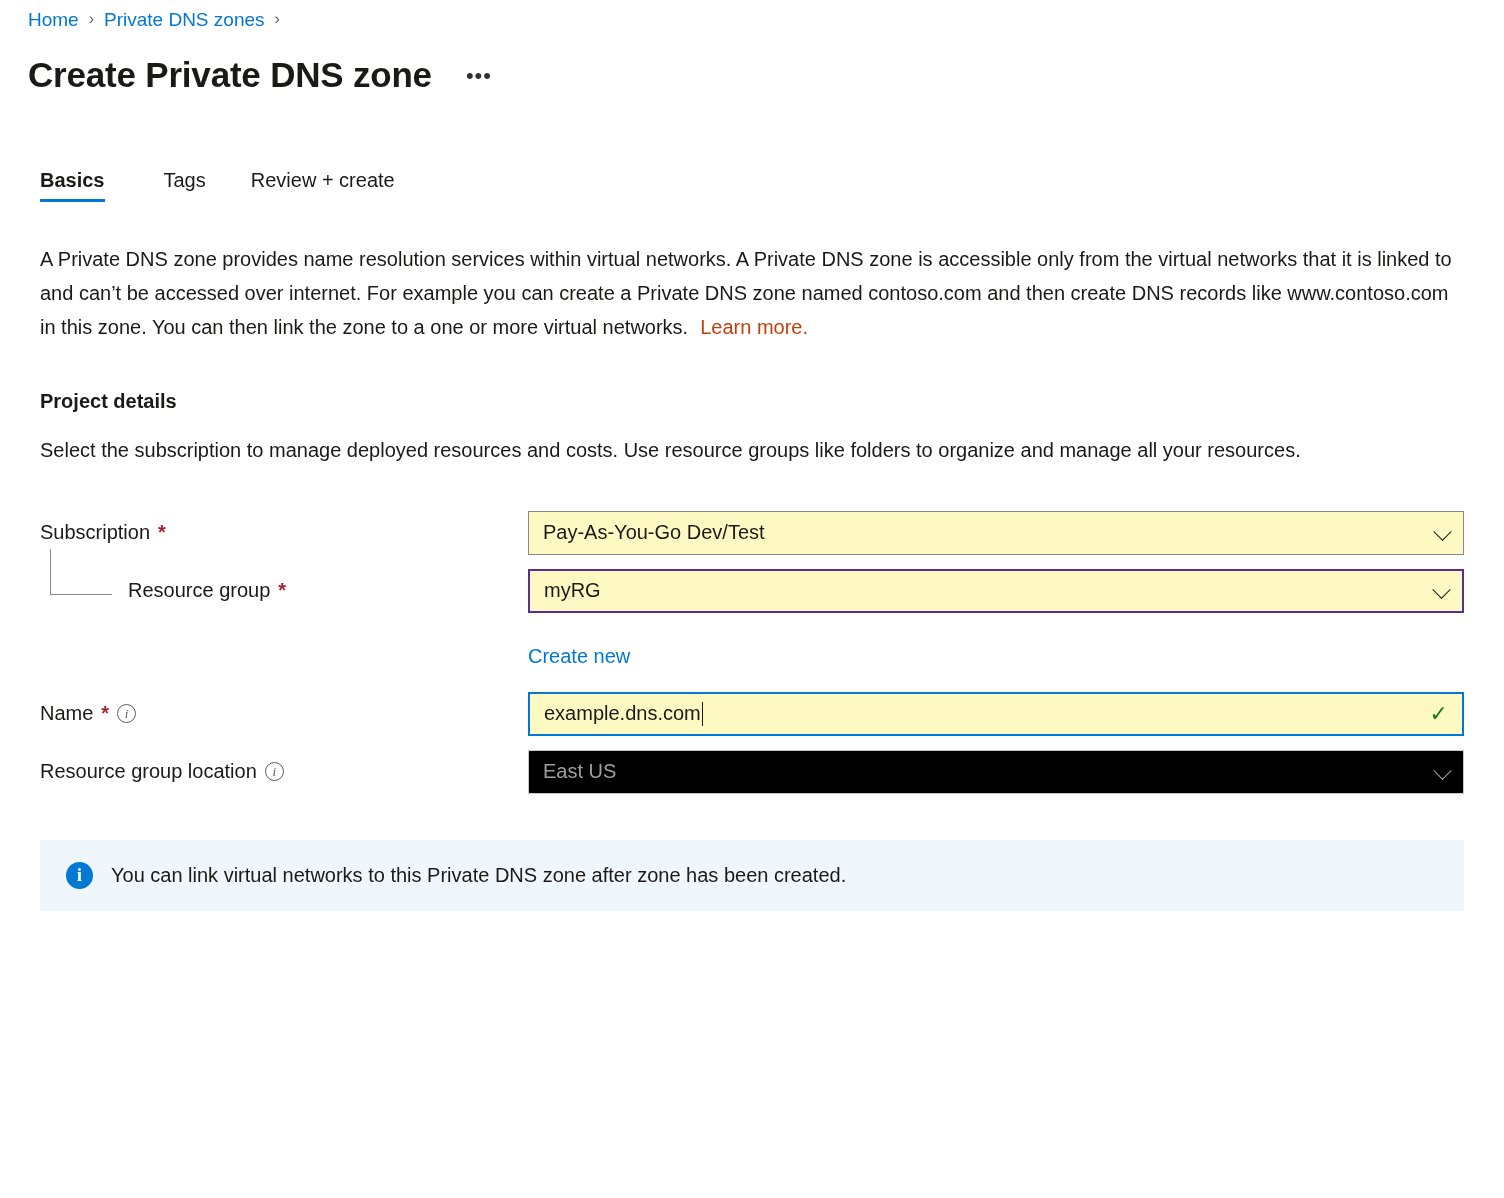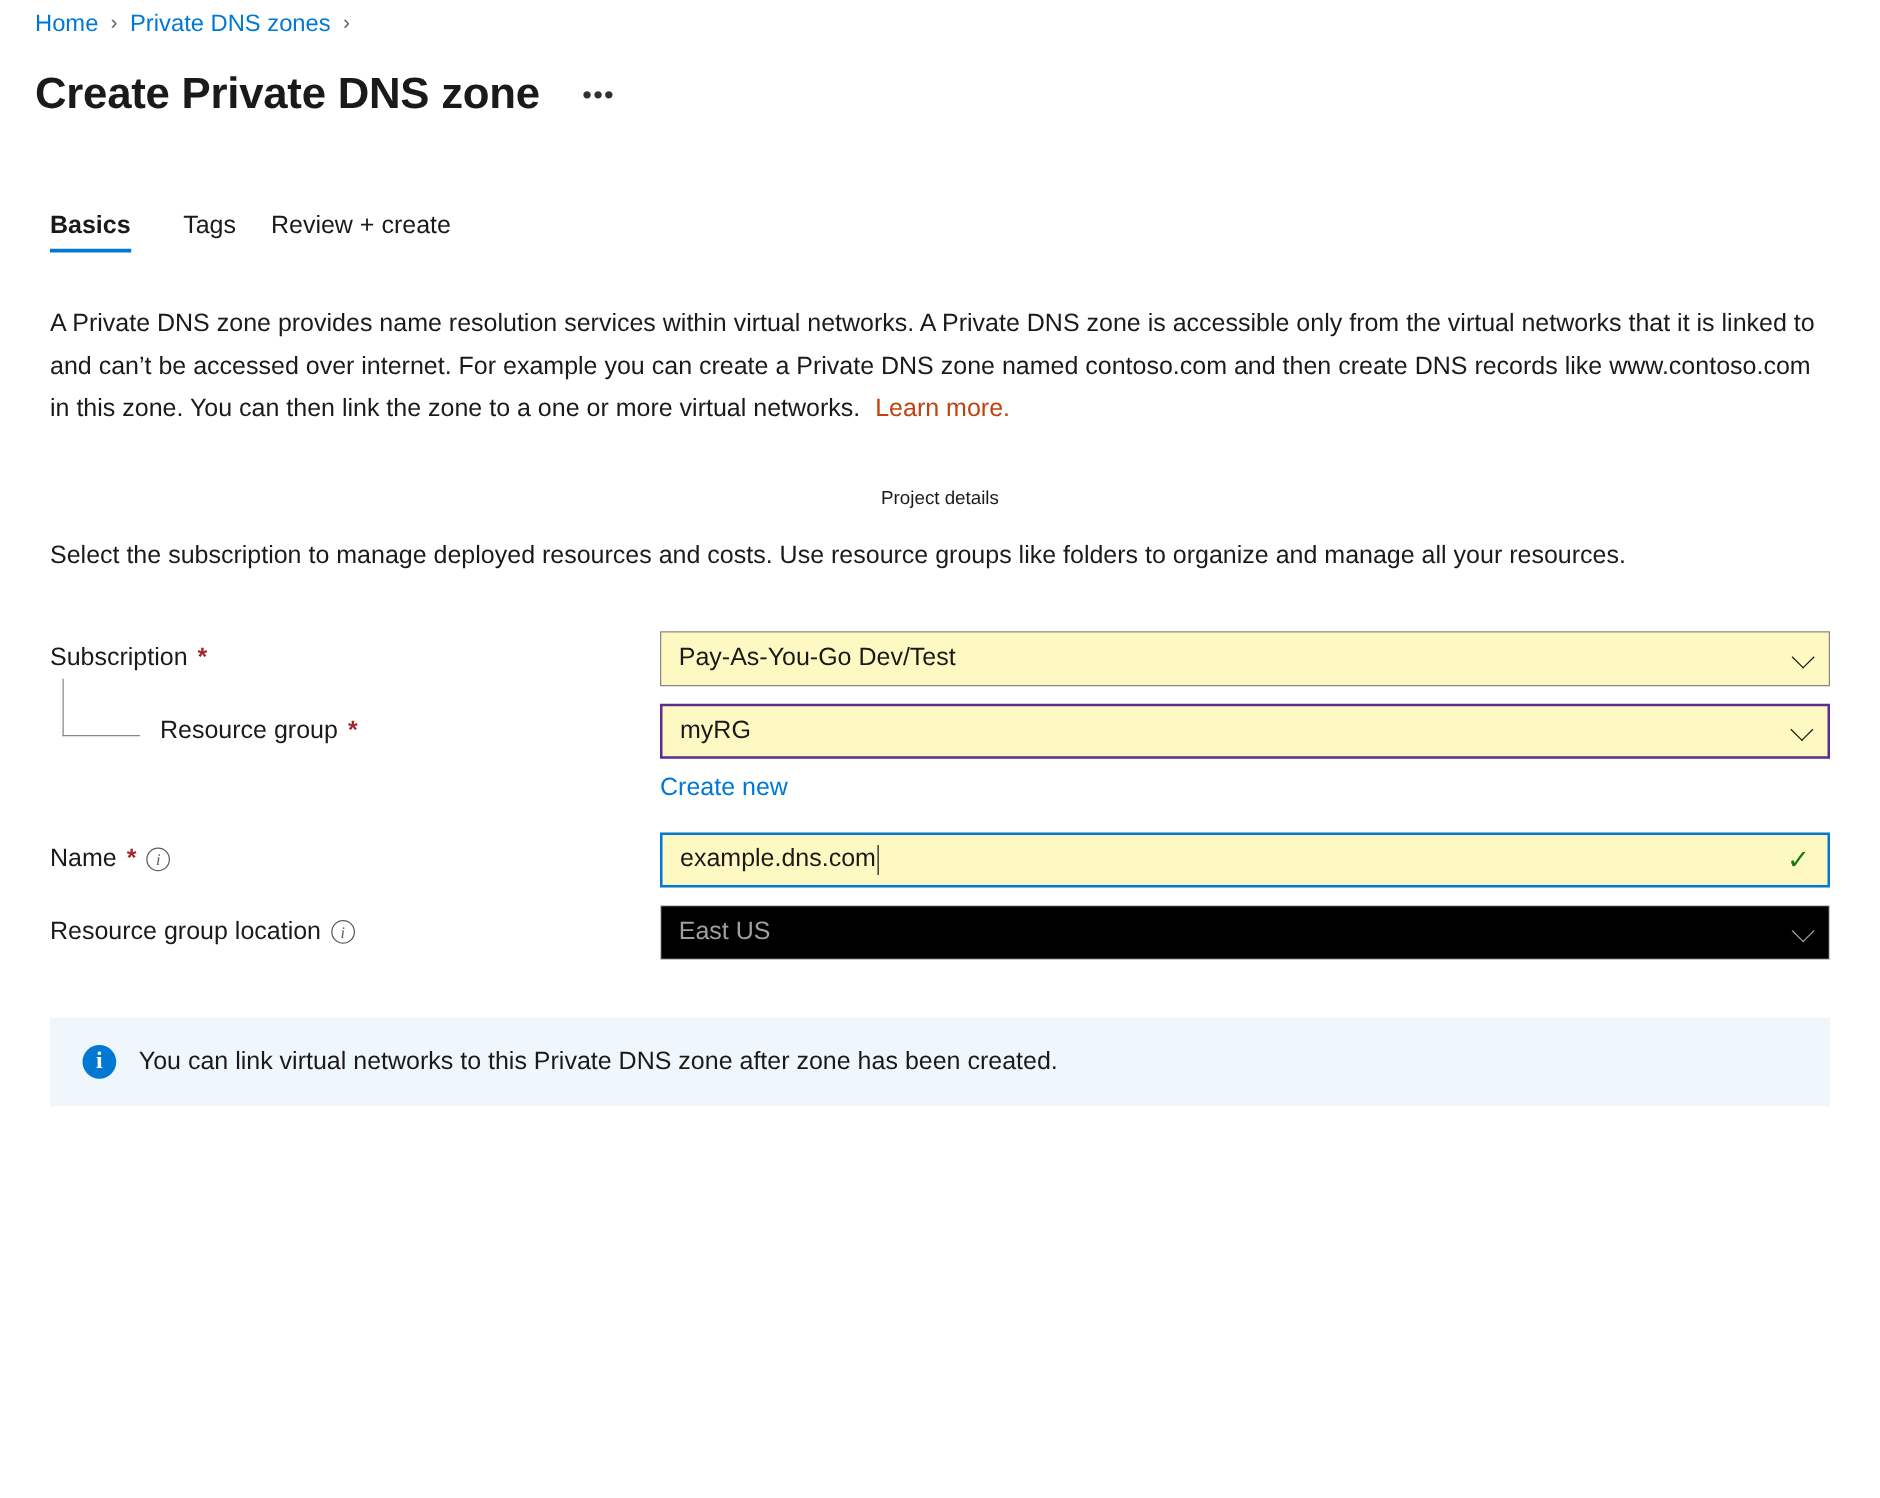--- a/index.html
+++ b/index.html
@@ -59,21 +59,21 @@
     cursor: pointer;
     padding: 4px 6px;
     line-height: 0.6;
     user-select: none;
   }
 
   
   .tabs {
     display: flex;
     align-items: flex-end;
-    gap: 0;
+    gap: 17px;
     padding: 0 0 0 40px;
     margin-top: 74px;
     border-bottom: 0;
   }
   .tab {
     font-size: 20px;
     color: #1b1a19;
     padding: 0 14px 10px 14px;
     cursor: pointer;
     position: relative;
@@ -103,25 +103,24 @@
     margin-top: 40px;
     max-width: 1420px;
   }
   .intro a {
     color: #c2410c;
     text-decoration: none;
     margin-left: 12px;
   }
 
   .section-head {
-    font-size: 15px;
-    font-weight: 400;
+    font-size: 20px;
+    font-weight: 700;
     margin-top: 46px;
     color: #1b1a19;
-    text-align: center;
   }
   .section-desc {
     font-size: 20px;
     line-height: 1.7;
     margin-top: 20px;
     max-width: 1420px;
     color: #1b1a19;
   }
 
   
@@ -231,20 +230,21 @@
     display: flex;
     margin-top: 6px;
     margin-bottom: 22px;
   }
   .create-new-spacer { width: 488px; flex: 0 0 488px; }
   .create-new {
     font-size: 20px;
     color: #0078d4;
     text-decoration: none;
     cursor: pointer;
+    margin-top: 20px;
   }
 
   .instance-head {
     font-size: 20px;
     font-weight: 700;
     margin-top: 34px;
     margin-bottom: 28px;
   }
 
   

